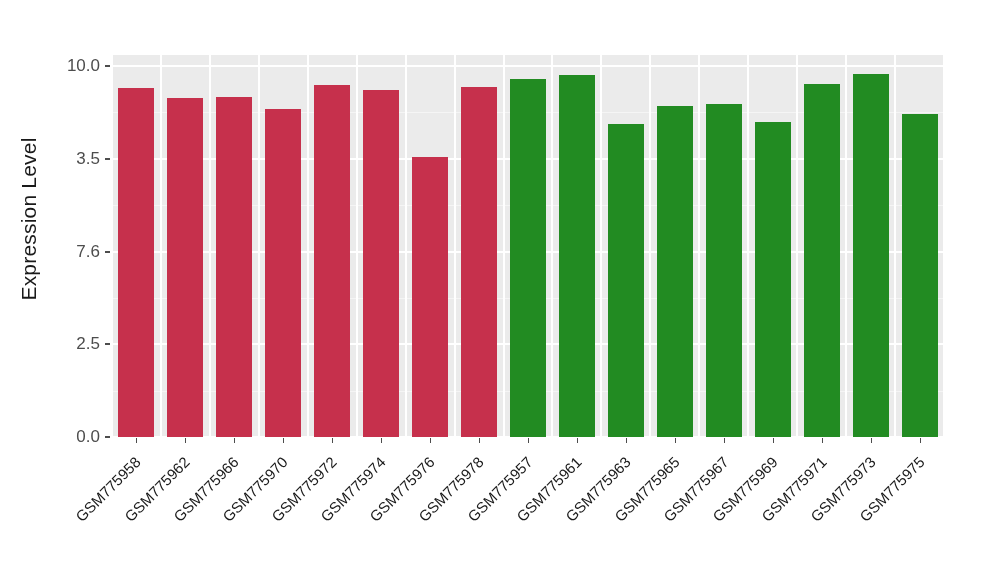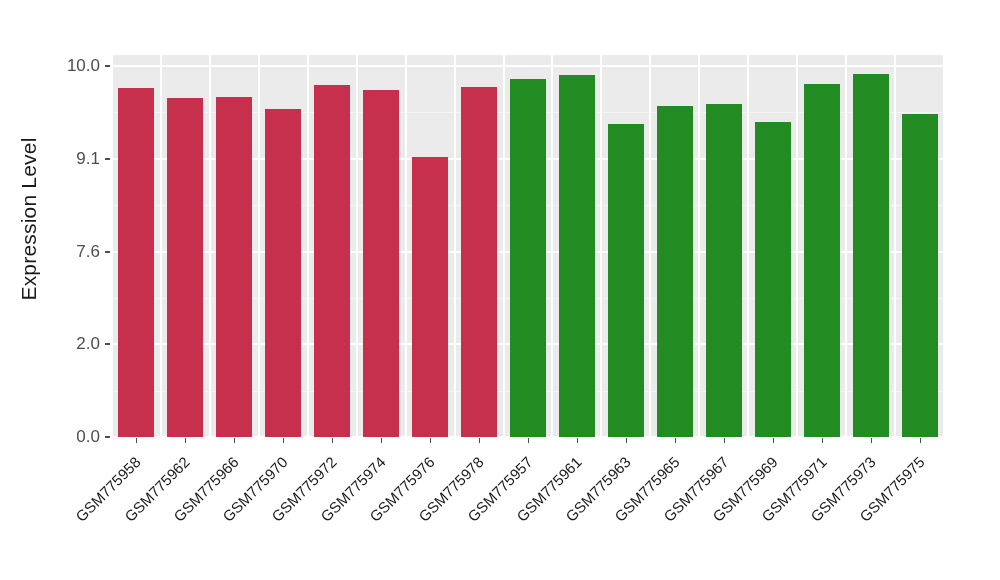--- a/index.html
+++ b/index.html
@@ -41,25 +41,25 @@
 
 <div id="chart-root">
 
   <div id="y-axis-title">
     <span>Expression Level</span>
   </div>
 
   <div id="y-axis">
       <div class="ytick-label" style="top: 437px; right: 900px;">0.0</div>
       <div class="ytick-mark" style="top: 437px;"></div>
-      <div class="ytick-label" style="top: 344.282px; right: 900px;">2.0</div>
+      <div class="ytick-label" style="top: 344.282px; right: 900px;">2.5</div>
       <div class="ytick-mark" style="top: 344.282px;"></div>
       <div class="ytick-label" style="top: 251.563px; right: 900px;">7.6</div>
       <div class="ytick-mark" style="top: 251.563px;"></div>
-      <div class="ytick-label" style="top: 158.845px; right: 900px;">9.1</div>
+      <div class="ytick-label" style="top: 158.845px; right: 900px;">3.5</div>
       <div class="ytick-mark" style="top: 158.845px;"></div>
       <div class="ytick-label" style="top: 66.1262px; right: 900px;">10.0</div>
       <div class="ytick-mark" style="top: 66.1262px;"></div>
     </div>
 
   <div id="panel">
     <div id="gridlines">
         <div class="gridline-major" style="top: 381px;"></div>
         <div class="gridline-minor" style="top: 335.641px;"></div>
         <div class="gridline-major" style="top: 288.282px;"></div>

